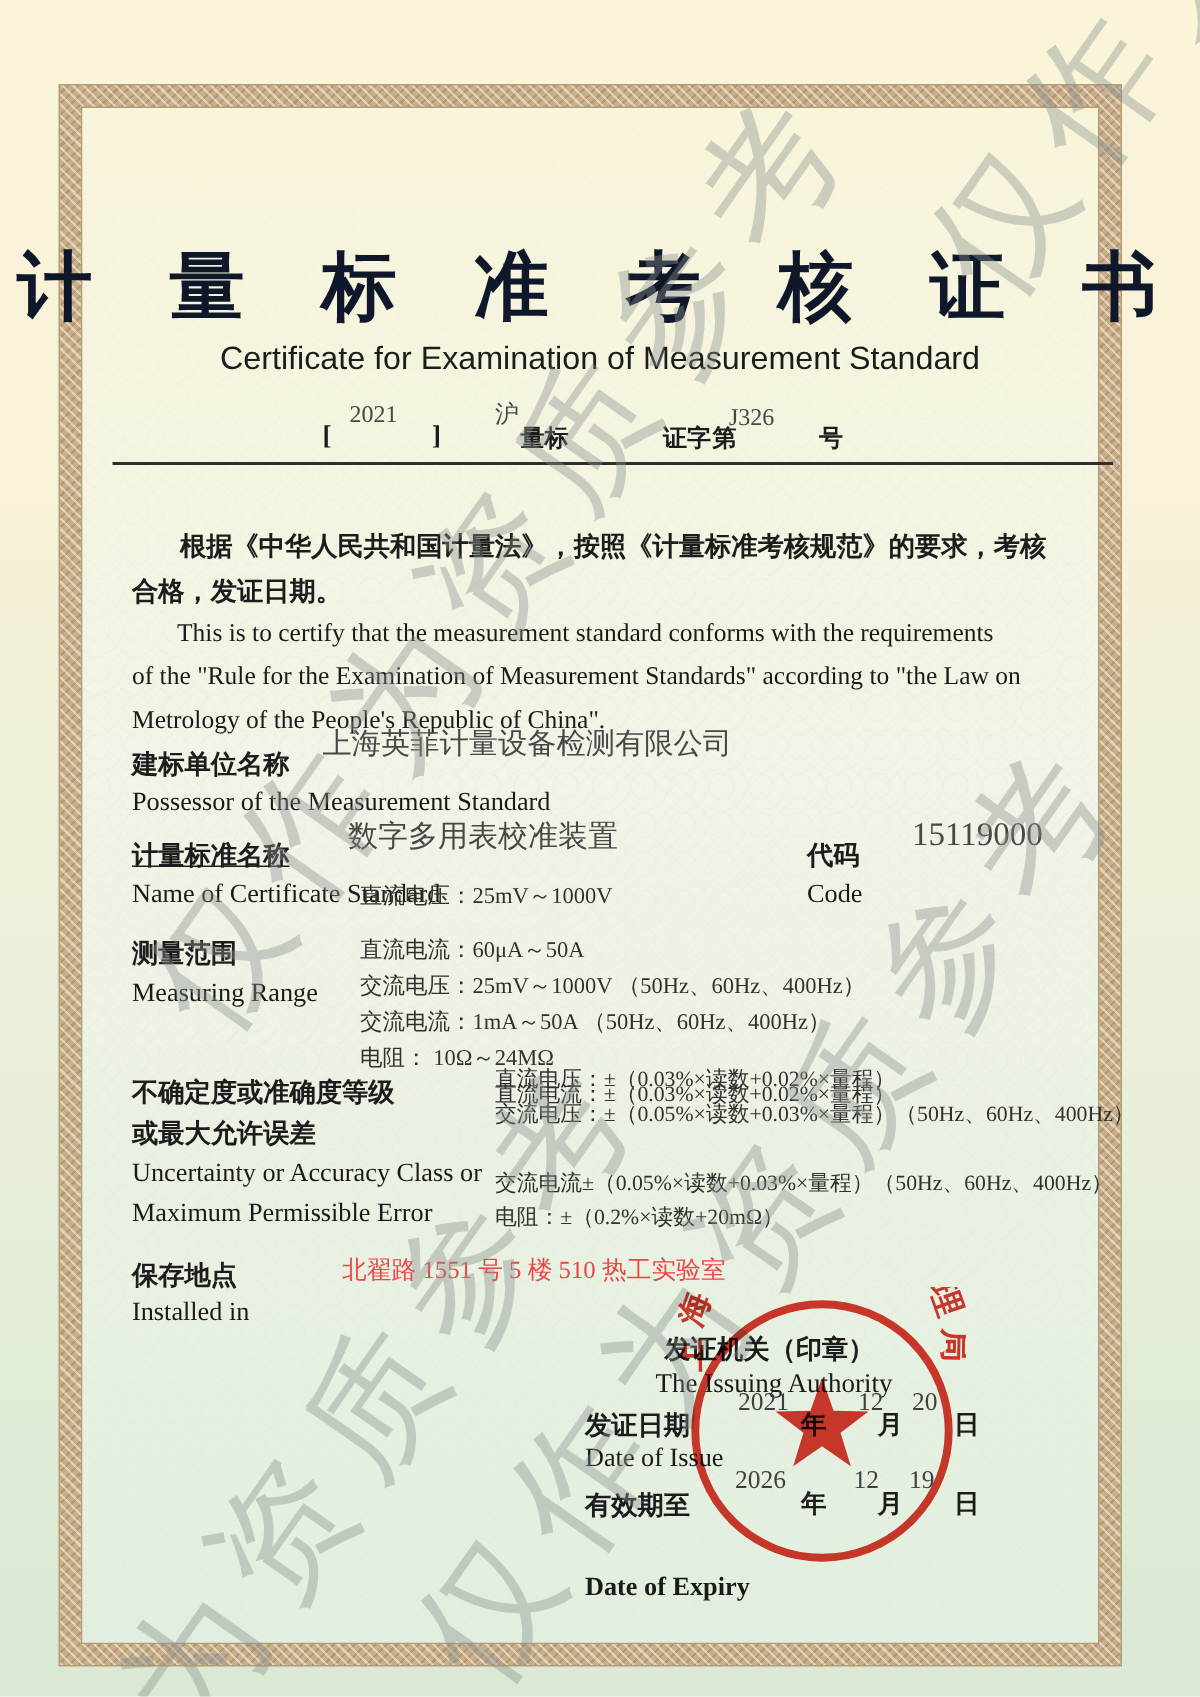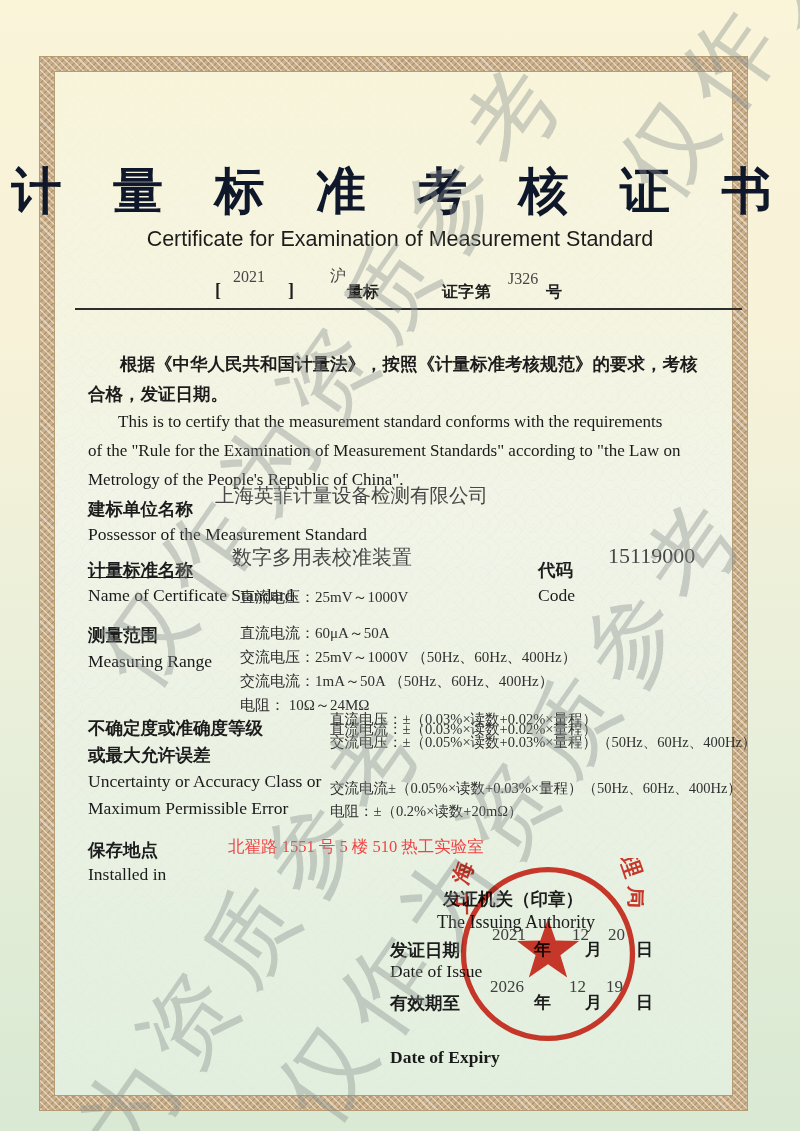--- a/index.html
+++ b/index.html
@@ -70,21 +70,21 @@
 <div class="abs title-en">Certificate for Examination of  Measurement Standard</div>
 
 <div class="abs certline" style="left:75px;top:262px;width:660px;height:46px;">
   <span class="abs cn" style="left:140px;top:18px;font-size:18px;">[</span>
   <span class="abs val" style="left:158px;top:6px;">2021</span>
   <span class="abs cn" style="left:213px;top:18px;font-size:18px;">]</span>
   <span class="abs val" style="left:255px;top:4px;">沪</span>
   <span class="abs cn" style="left:272px;top:20px;">量标</span>
   <span class="abs cn" style="left:367px;top:20px;">证字</span>
   <span class="abs cn" style="left:400px;top:20px;">第</span>
-  <span class="abs val" style="left:433px;top:8px;">J326</span>
+  <span class="abs val" style="left:411px;top:8px;">J326</span>
   <span class="abs cn" style="left:471px;top:20px;">号</span>
 </div>
 <div class="abs hrule"></div>
 
 <div class="abs cn intro-cn" style="left:120px;top:352px;">根据《中华人民共和国计量法》，按照《计量标准考核规范》的要求，考核</div>
 <div class="abs cn intro-cn" style="left:88px;top:382px;">合格，发证日期。</div>
 <div class="abs en intro-en" style="left:118px;top:412px;">This is to certify that the measurement standard conforms with the  requirements</div>
 <div class="abs en intro-en" style="left:88px;top:441px;">of the "Rule for the Examination of Measurement Standards" according to "the Law on</div>
 <div class="abs en intro-en" style="left:88px;top:470px;">Metrology of the People's Republic of China".</div>
 

